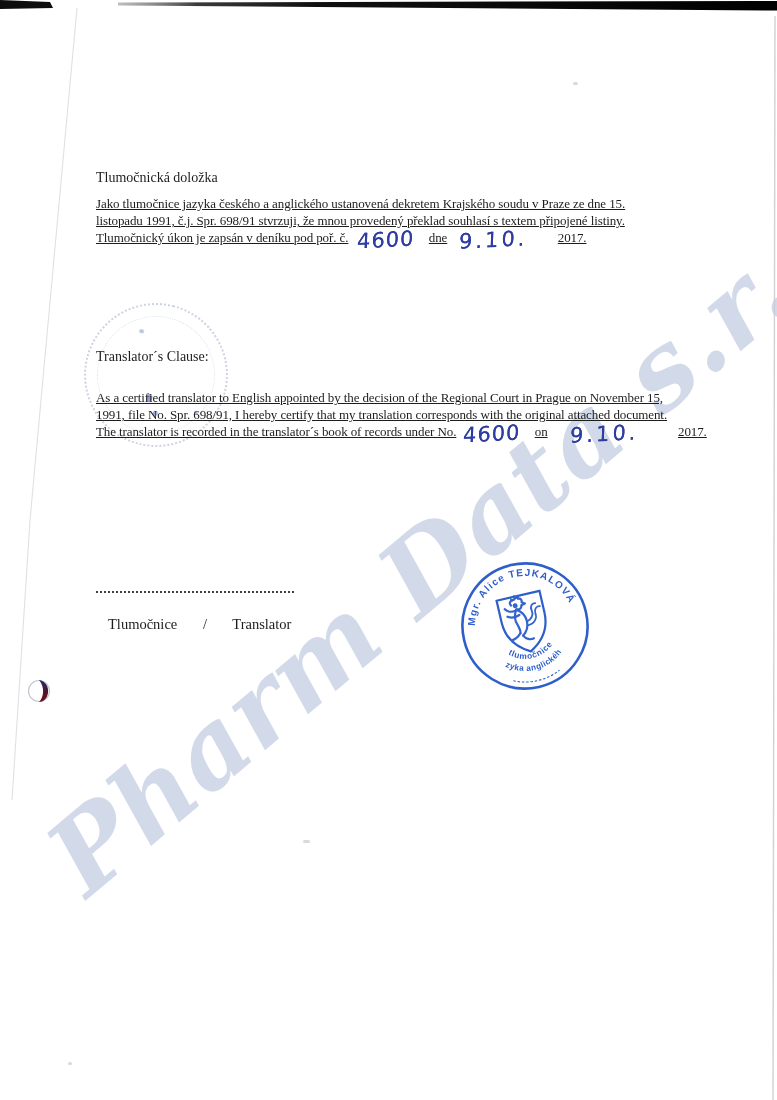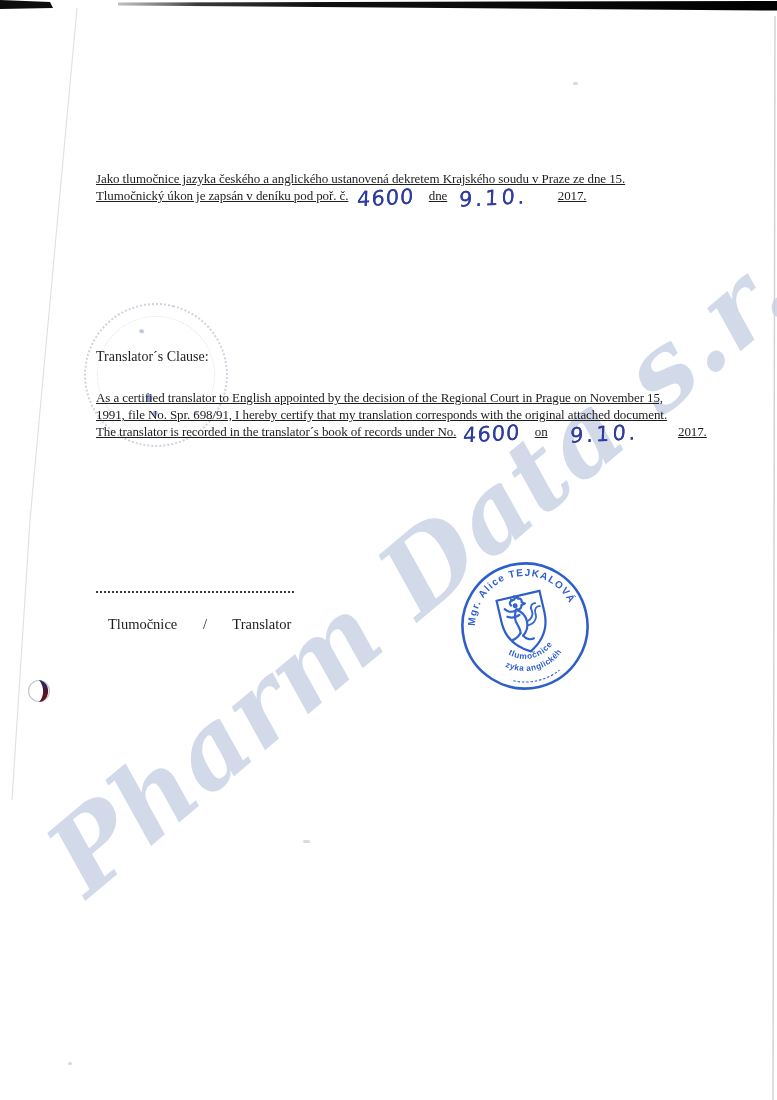--- a/index.html
+++ b/index.html
@@ -90,22 +90,24 @@
 
 <div class="ghost-stamp">
   <span class="ghost-speck gs-a"></span>
   <span class="ghost-speck gs-b"></span>
   <span class="ghost-speck gs-c"></span>
   <span class="ghost-speck gs-d"></span>
 </div>
 
 
 <div class="block cz-block">
+  <div class="heading">Tlumočnická doložka</div>
   <div class="para">
     <div class="ln">Jako tlumočnice jazyka českého a anglického ustanovená dekretem Krajského soudu v Praze ze dne 15.</div>
+    <div class="ln">listopadu 1991, č.j. Spr. 698/91 stvrzuji, že mnou provedený překlad souhlasí s textem připojené listiny.</div>
     <div class="ln"><span>Tlumočnický úkon je zapsán v deníku pod poř. č.</span><span class="hand cz-no">4600</span><span class="cz-dne">dne</span><span class="hand date cz-date">9.10.</span><span class="cz-year">2017.</span></div>
   </div>
 </div>
 
 
 <div class="block en-block">
   <div class="heading">Translator´s Clause:</div>
   <div class="para">
     <div class="ln">As a certified translator to English appointed by the decision of the Regional Court in Prague on November 15,</div>
     <div class="ln">1991, file No. Spr. 698/91, I hereby certify that my translation corresponds with the original attached document.</div>

